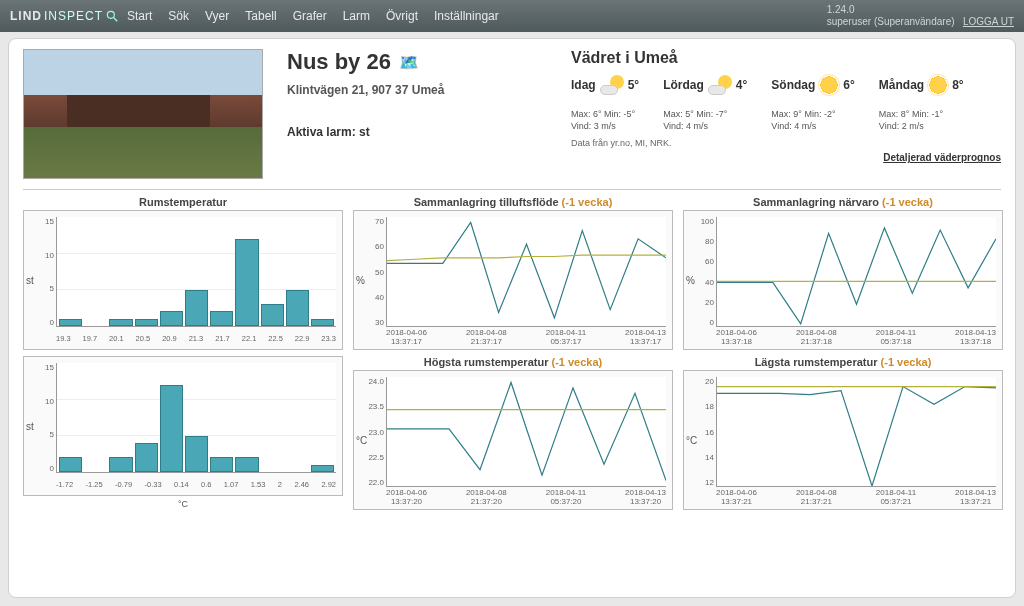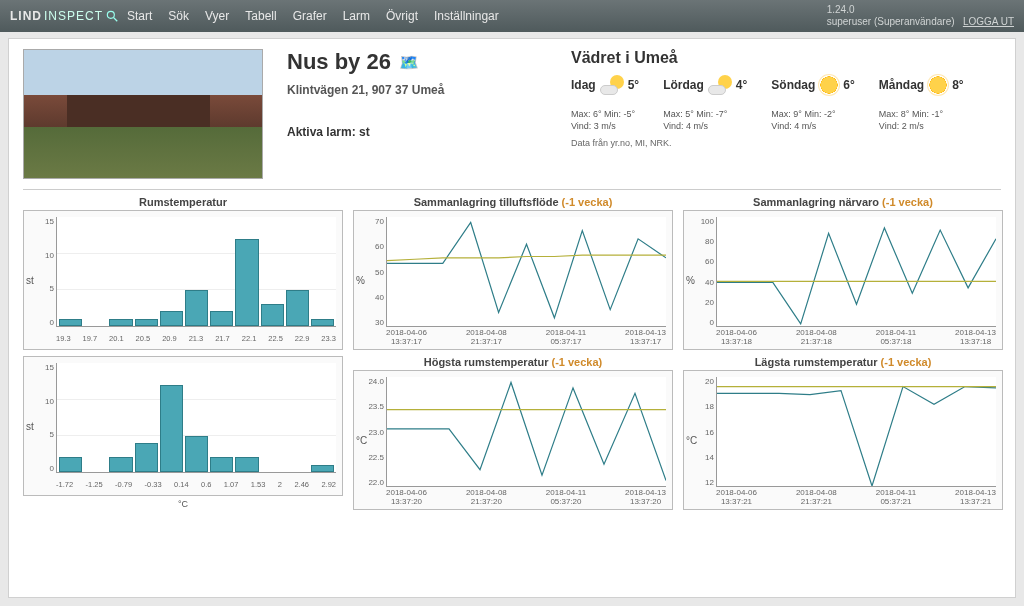--- a/index.html
+++ b/index.html
@@ -5,21 +5,21 @@
   * { box-sizing: border-box; margin: 0; padding: 0; }
   body { font-family: Arial, Helvetica, sans-serif; background: #e8e8e8; width: 1024px; height: 606px; overflow: hidden; font-size: 12px; color: #333; }
   .topbar { background: linear-gradient(#6b7476,#4f5a5c); height: 32px; display: flex; align-items: center; padding: 0 10px; color: #e8e8e8; }
   .brand { font-weight: bold; font-size: 12px; letter-spacing: 1px; display:flex; align-items:center; gap:2px;}
   .brand .thin { font-weight: 300; color:#cfe; }
   .brand svg { width:14px; height:14px; }
   .nav { display: flex; gap: 16px; margin-left: 8px; }
   .nav a { color: #e8e8e8; text-decoration: none; font-size: 12px; cursor:pointer;}
   .topright { margin-left: auto; font-size: 10px; color: #d0d4d4; line-height:1.2;}
   .topright a { color:#d0d4d4; text-decoration: underline; cursor:pointer;}
-  .page { background:#fff; margin:6px 8px; border:1px solid #d0d0d0; border-radius:0; padding:10px 14px 8px 14px; height:560px; overflow:hidden;}
+  .page { background:#fff; margin:6px 8px; border:1px solid #d0d0d0; border-radius:8px; padding:10px 14px 8px 14px; height:560px; overflow:hidden;}
   .header-row { display:flex; gap:24px; border-bottom:1px solid #ccc; padding-bottom:10px; margin-bottom:6px;}
   .photo { width:240px; height:130px; background:linear-gradient(#bcd3e6 0%,#bcd3e6 35%,#7a4a3a 35%,#5e3a2e 60%,#556b3a 60%,#6b7a45 100%); border:1px solid #aaa; position:relative;}
   .photo::after{content:"";position:absolute;top:35%;left:18%;width:60%;height:25%;background:#4a2e24;}
   .info { flex:0 0 260px; }
   .info h1 { font-size:22px; font-weight:bold; color:#333; display:flex; align-items:center; gap:8px;}
   .map-icon { font-size:16px; }
   .info .addr { margin-top:8px; font-size:12px; font-weight:bold; color:#555;}
   .info .alarm { margin-top:28px; font-size:12px; font-weight:bold;}
   .weather { flex:1; }
   .weather h2 { font-size:16px; font-weight:bold; margin-bottom:8px;}
@@ -146,20 +146,21 @@
               <span class="sun"></span>
               <span>8°</span>
             </div>
           <div class="sub">
               <div>Max: 8° Min: -1°</div>
               <div>Vind: 2 m/s</div>
             </div>
         </div>
       </div>
       <div class="src">Data från yr.no, MI, NRK.</div>
+      <div class="det">Detaljerad väderprognos</div>
     </div>
   </div>
 
   <div class="grid">
 
     <div class="chart">
       <div class="chart-title">Rumstemperatur</div>
       <div class="plot">
         <div class="ylab">st</div>
         <div class="yticks">

